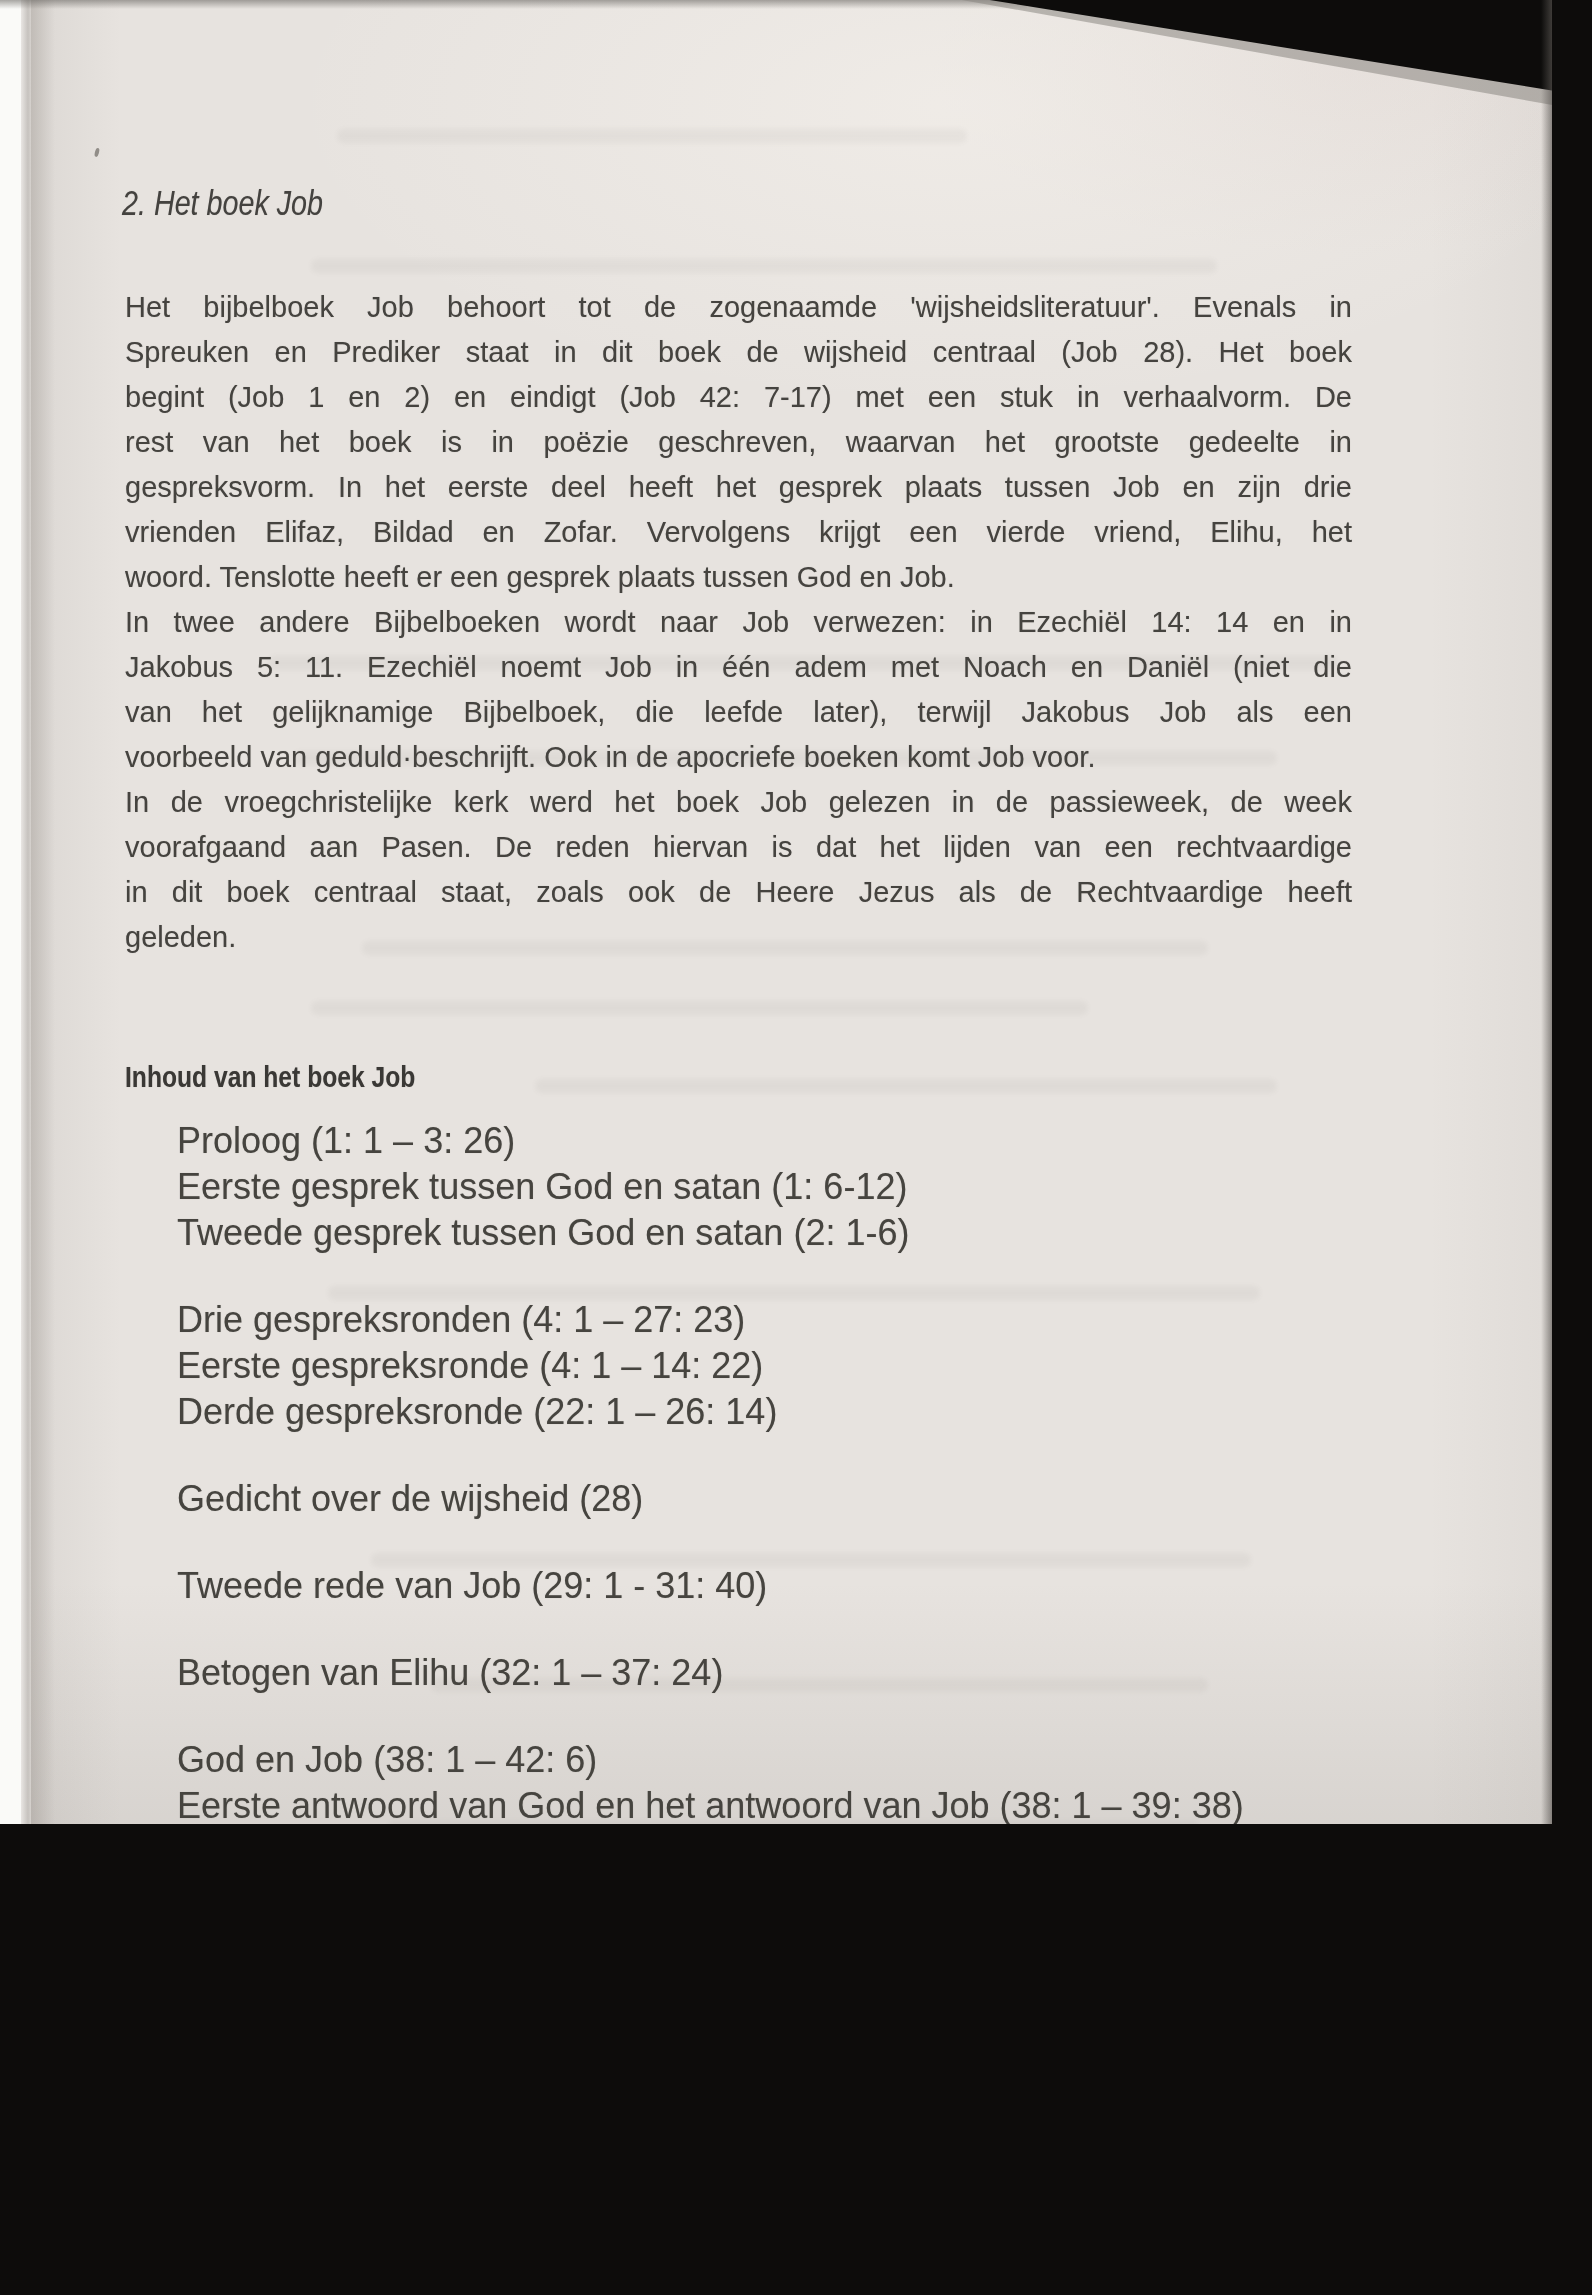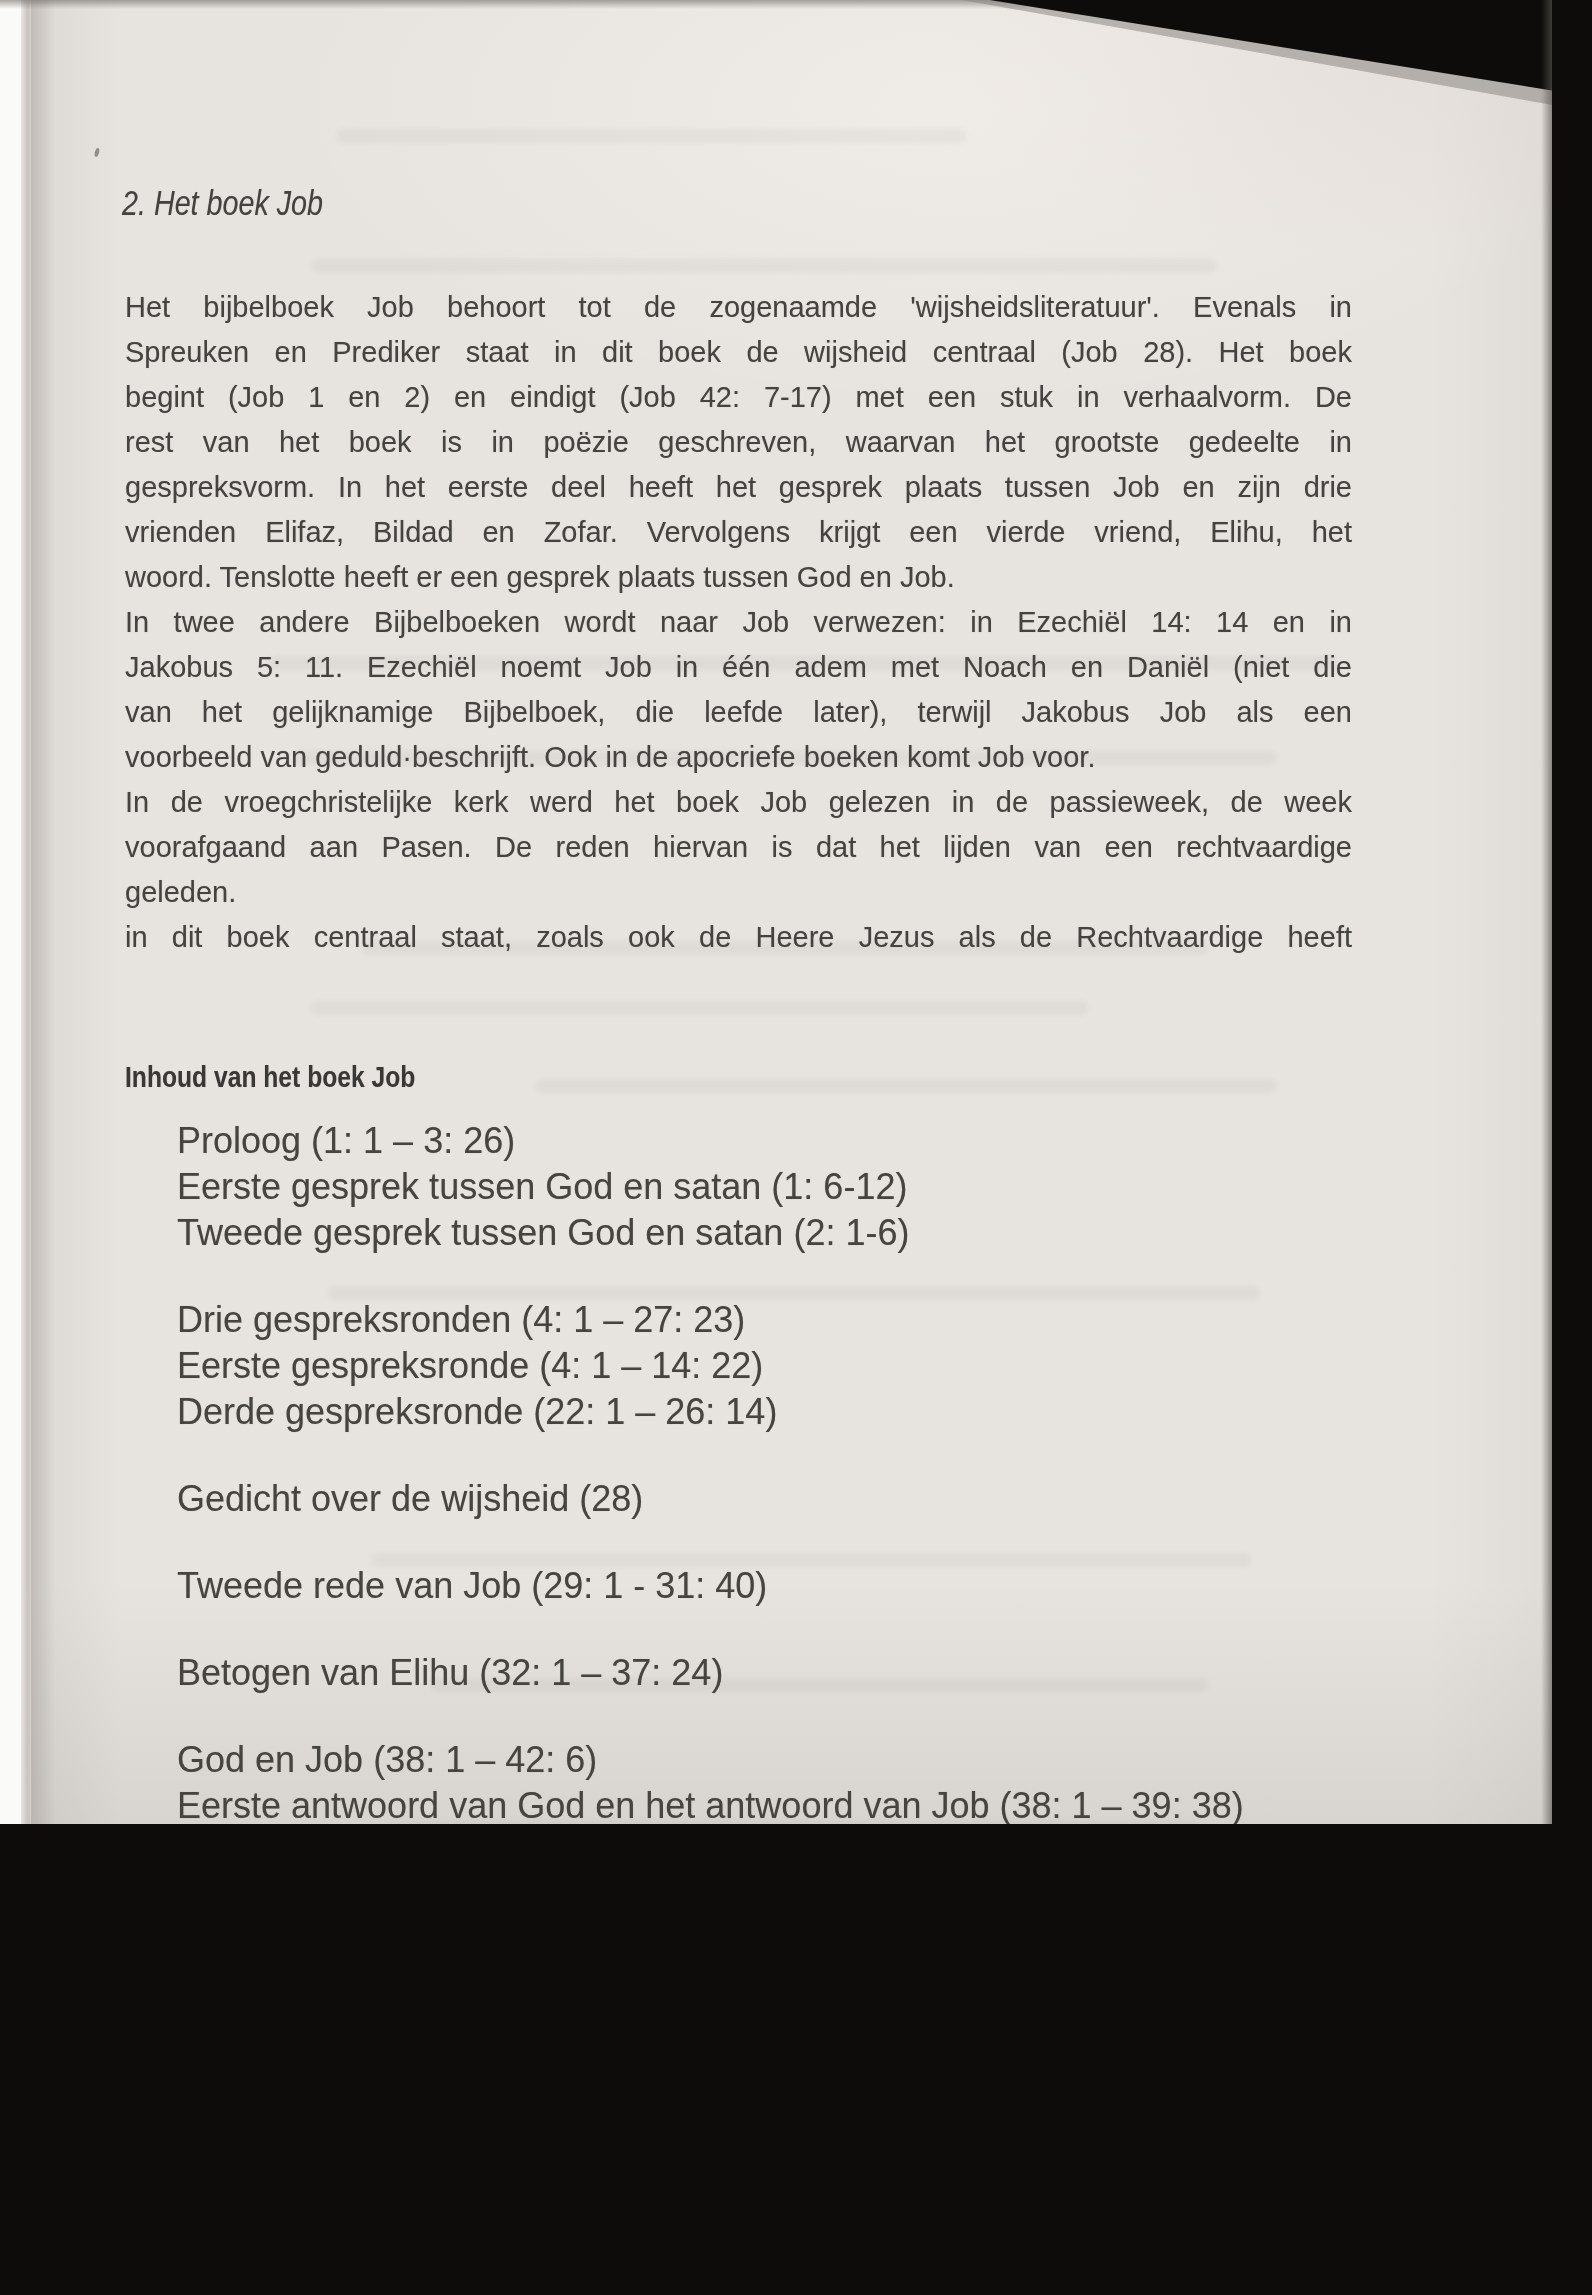--- a/index.html
+++ b/index.html
@@ -107,23 +107,23 @@
       <div class="body-line">Jakobus 5: 11. Ezechiël noemt Job in één adem met Noach en Daniël (niet die</div>
 
       <div class="body-line">van het gelijknamige Bijbelboek, die leefde later), terwijl Jakobus Job als een</div>
 
       <div class="body-line last">voorbeeld van geduld·beschrijft. Ook in de apocriefe boeken komt Job voor.</div>
 
       <div class="body-line">In de vroegchristelijke kerk werd het boek Job gelezen in de passieweek, de week</div>
 
       <div class="body-line">voorafgaand aan Pasen. De reden hiervan is dat het lijden van een rechtvaardige</div>
 
+      <div class="body-line">in dit boek centraal staat, zoals ook de Heere Jezus als de Rechtvaardige heeft</div>
+
       <div class="body-line last">geleden.</div>
-
-      <div class="body-line">in dit boek centraal staat, zoals ook de Heere Jezus als de Rechtvaardige heeft</div>
     </div>
 
   <div class="contents-heading">Inhoud van het boek Job</div>
 
   <div class="toc">
 
       <div class="toc-item">Proloog (1: 1 – 3: 26)</div>
 
       <div class="toc-item">Eerste gesprek tussen God en satan (1: 6-12)</div>
 

